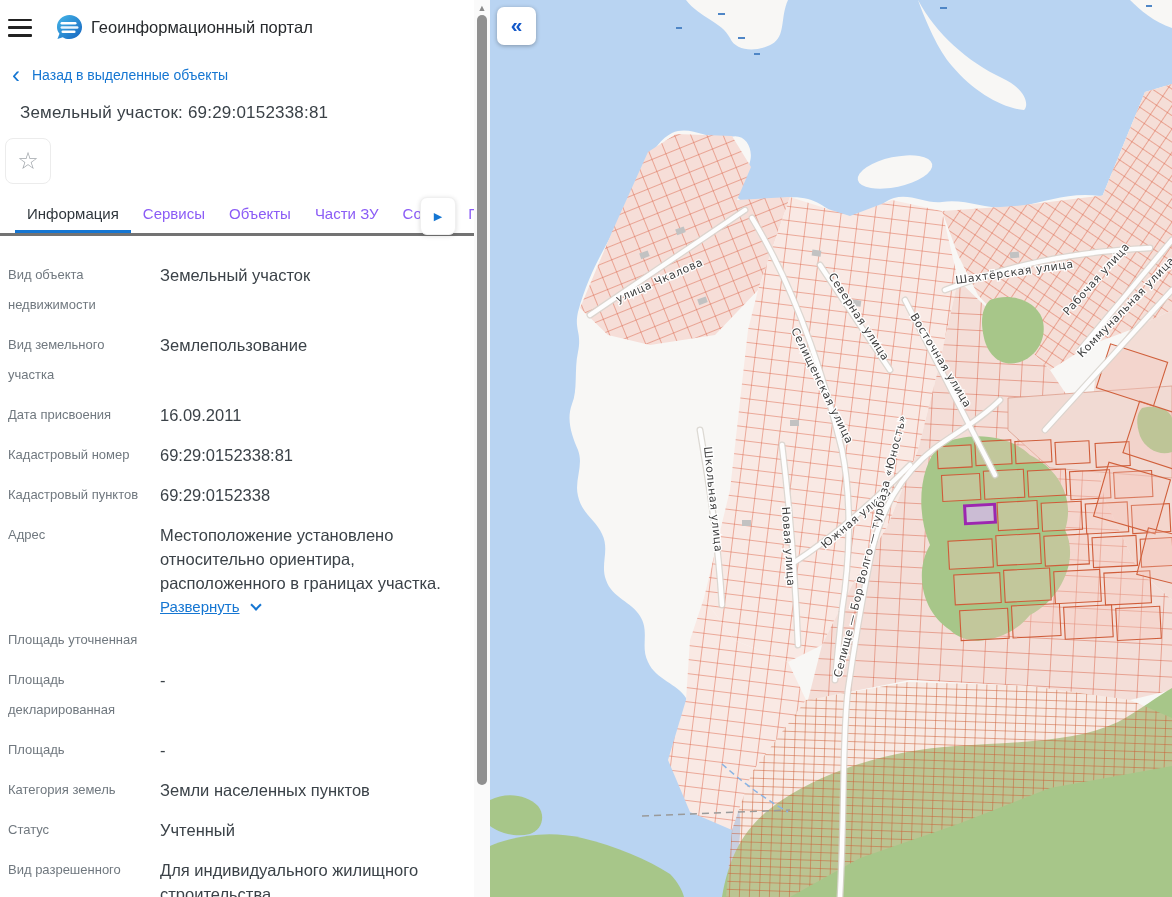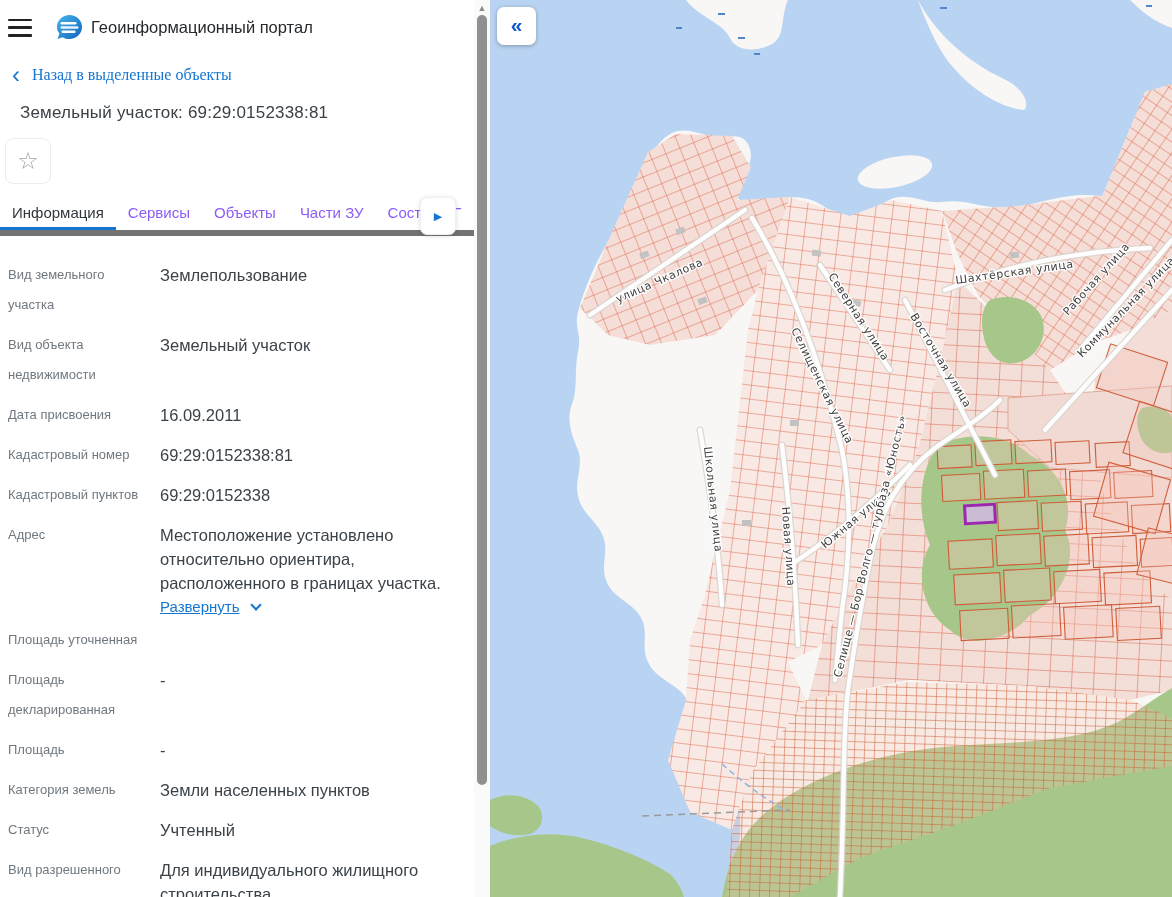--- a/index.html
+++ b/index.html
@@ -12,30 +12,30 @@
   .sidebar-inner { width:474px; }
 
   .header { display:flex; align-items:center; gap:6px; padding:14px 8px 0 8px; }
   .hamburger { width:24px; height:18px; display:flex; flex-direction:column; justify-content:space-between; cursor:pointer; }
   .hamburger span { display:block; height:2.6px; background:#222; border-radius:1px; }
   .logo { width:27px; height:27px; margin-left:18px; }
   .app-title { font-size:16.5px; color:#26292c; margin-left:2px; }
 
   .back { display:flex; align-items:center; margin:25px 0 0 12px; color:#1576d2; cursor:pointer; }
   .back-chevron { font-size:24px; line-height:18px; margin-right:12px; font-weight:400; }
-  .back-label { font-size:16px;font-family:Liberation Serif, serif; }
+  .back-label { font-size:14px; }
 
   .page-title { margin:19px 0 0 20px; font-size:17px; font-weight:500; color:#3a4147; letter-spacing:.2px; }
 
   .fav-btn { margin:15px 0 0 5px; width:46px; height:46px; border:1px solid #ececec; border-radius:8px;
              background:#fff; display:flex; align-items:center; justify-content:center; cursor:pointer; }
   .fav-star { font-size:24px; color:#a2a7ac; line-height:1; }
 
   .tabs-row { position:relative; margin-top:13px; width:474px; }
-  .tabs { display:flex; border-bottom:6px solid #737373; height:39px; overflow:hidden; width:474px; }
+  .tabs { display:flex; border-bottom:3px solid #737373; height:39px; overflow:hidden; width:474px;padding-left:15px; }
   .tab { padding:0 12px; font-size:15px; color:#8b5cf6; display:flex; align-items:center; white-space:nowrap;
          cursor:pointer; border-bottom:3px solid transparent; }
   .tab.active { color:#30373d; border-bottom:3px solid #1576d2; }
   .tabs-overflow-btn { position:absolute; right:18px; top:0; width:36px; height:38px; background:#fff;
          border:1px solid #f0f0f0; border-radius:7px; box-shadow:0 1px 5px rgba(0,0,0,.14);
          display:flex; align-items:center; justify-content:center; cursor:pointer; }
   .tabs-overflow-glyph { color:#1576d2; font-size:11px; }
 
   .info { padding:24px 8px 0 8px; }
   .info-row { display:flex; margin-bottom:10px; }
@@ -113,29 +113,29 @@
             <div class="tab">Соста</div>
             <div class="tab">Г</div>
           </div>
         <div class="tabs-overflow-btn">
           <span class="tabs-overflow-glyph">▶</span>
         </div>
       </div>
 
       <div class="info">
           <div class="info-row">
+            <div class="info-label">Вид объекта недвижимости</div>
+            <div class="info-value-wrap">
+              <div class="info-value">Земельный участок</div>
+            </div>
+          </div>
+          <div class="info-row">
             <div class="info-label">Вид земельного участка</div>
             <div class="info-value-wrap">
               <div class="info-value">Землепользование</div>
-            </div>
-          </div>
-          <div class="info-row">
-            <div class="info-label">Вид объекта недвижимости</div>
-            <div class="info-value-wrap">
-              <div class="info-value">Земельный участок</div>
             </div>
           </div>
           <div class="info-row">
             <div class="info-label">Дата присвоения</div>
             <div class="info-value-wrap">
               <div class="info-value">16.09.2011</div>
             </div>
           </div>
           <div class="info-row">
             <div class="info-label">Кадастровый номер</div>

